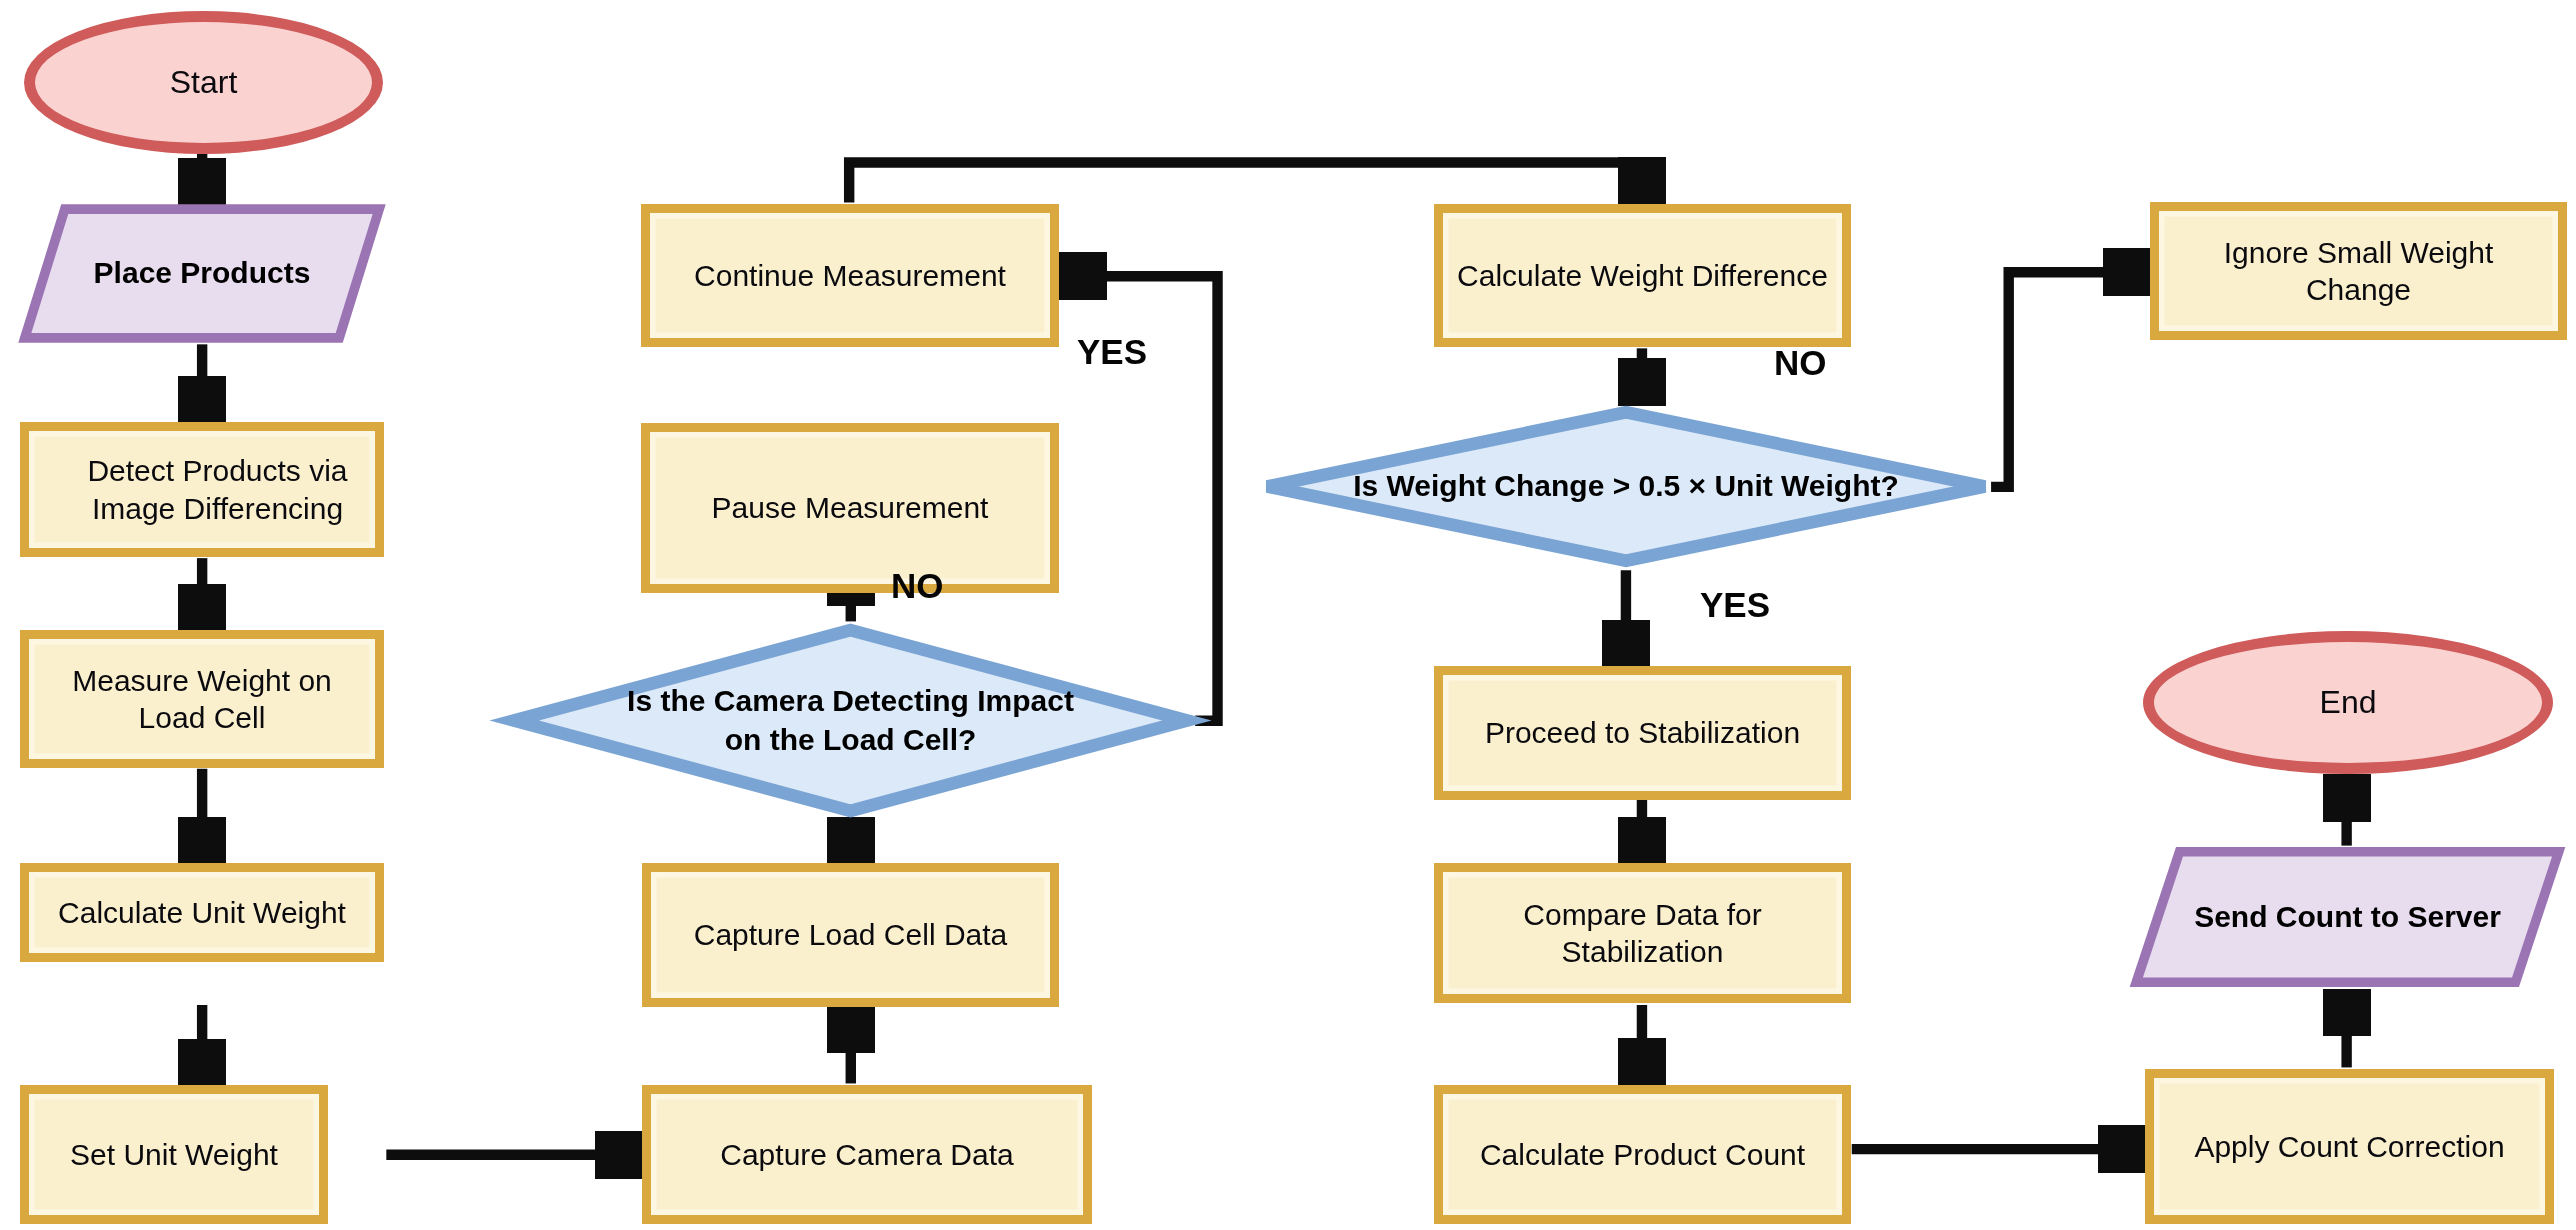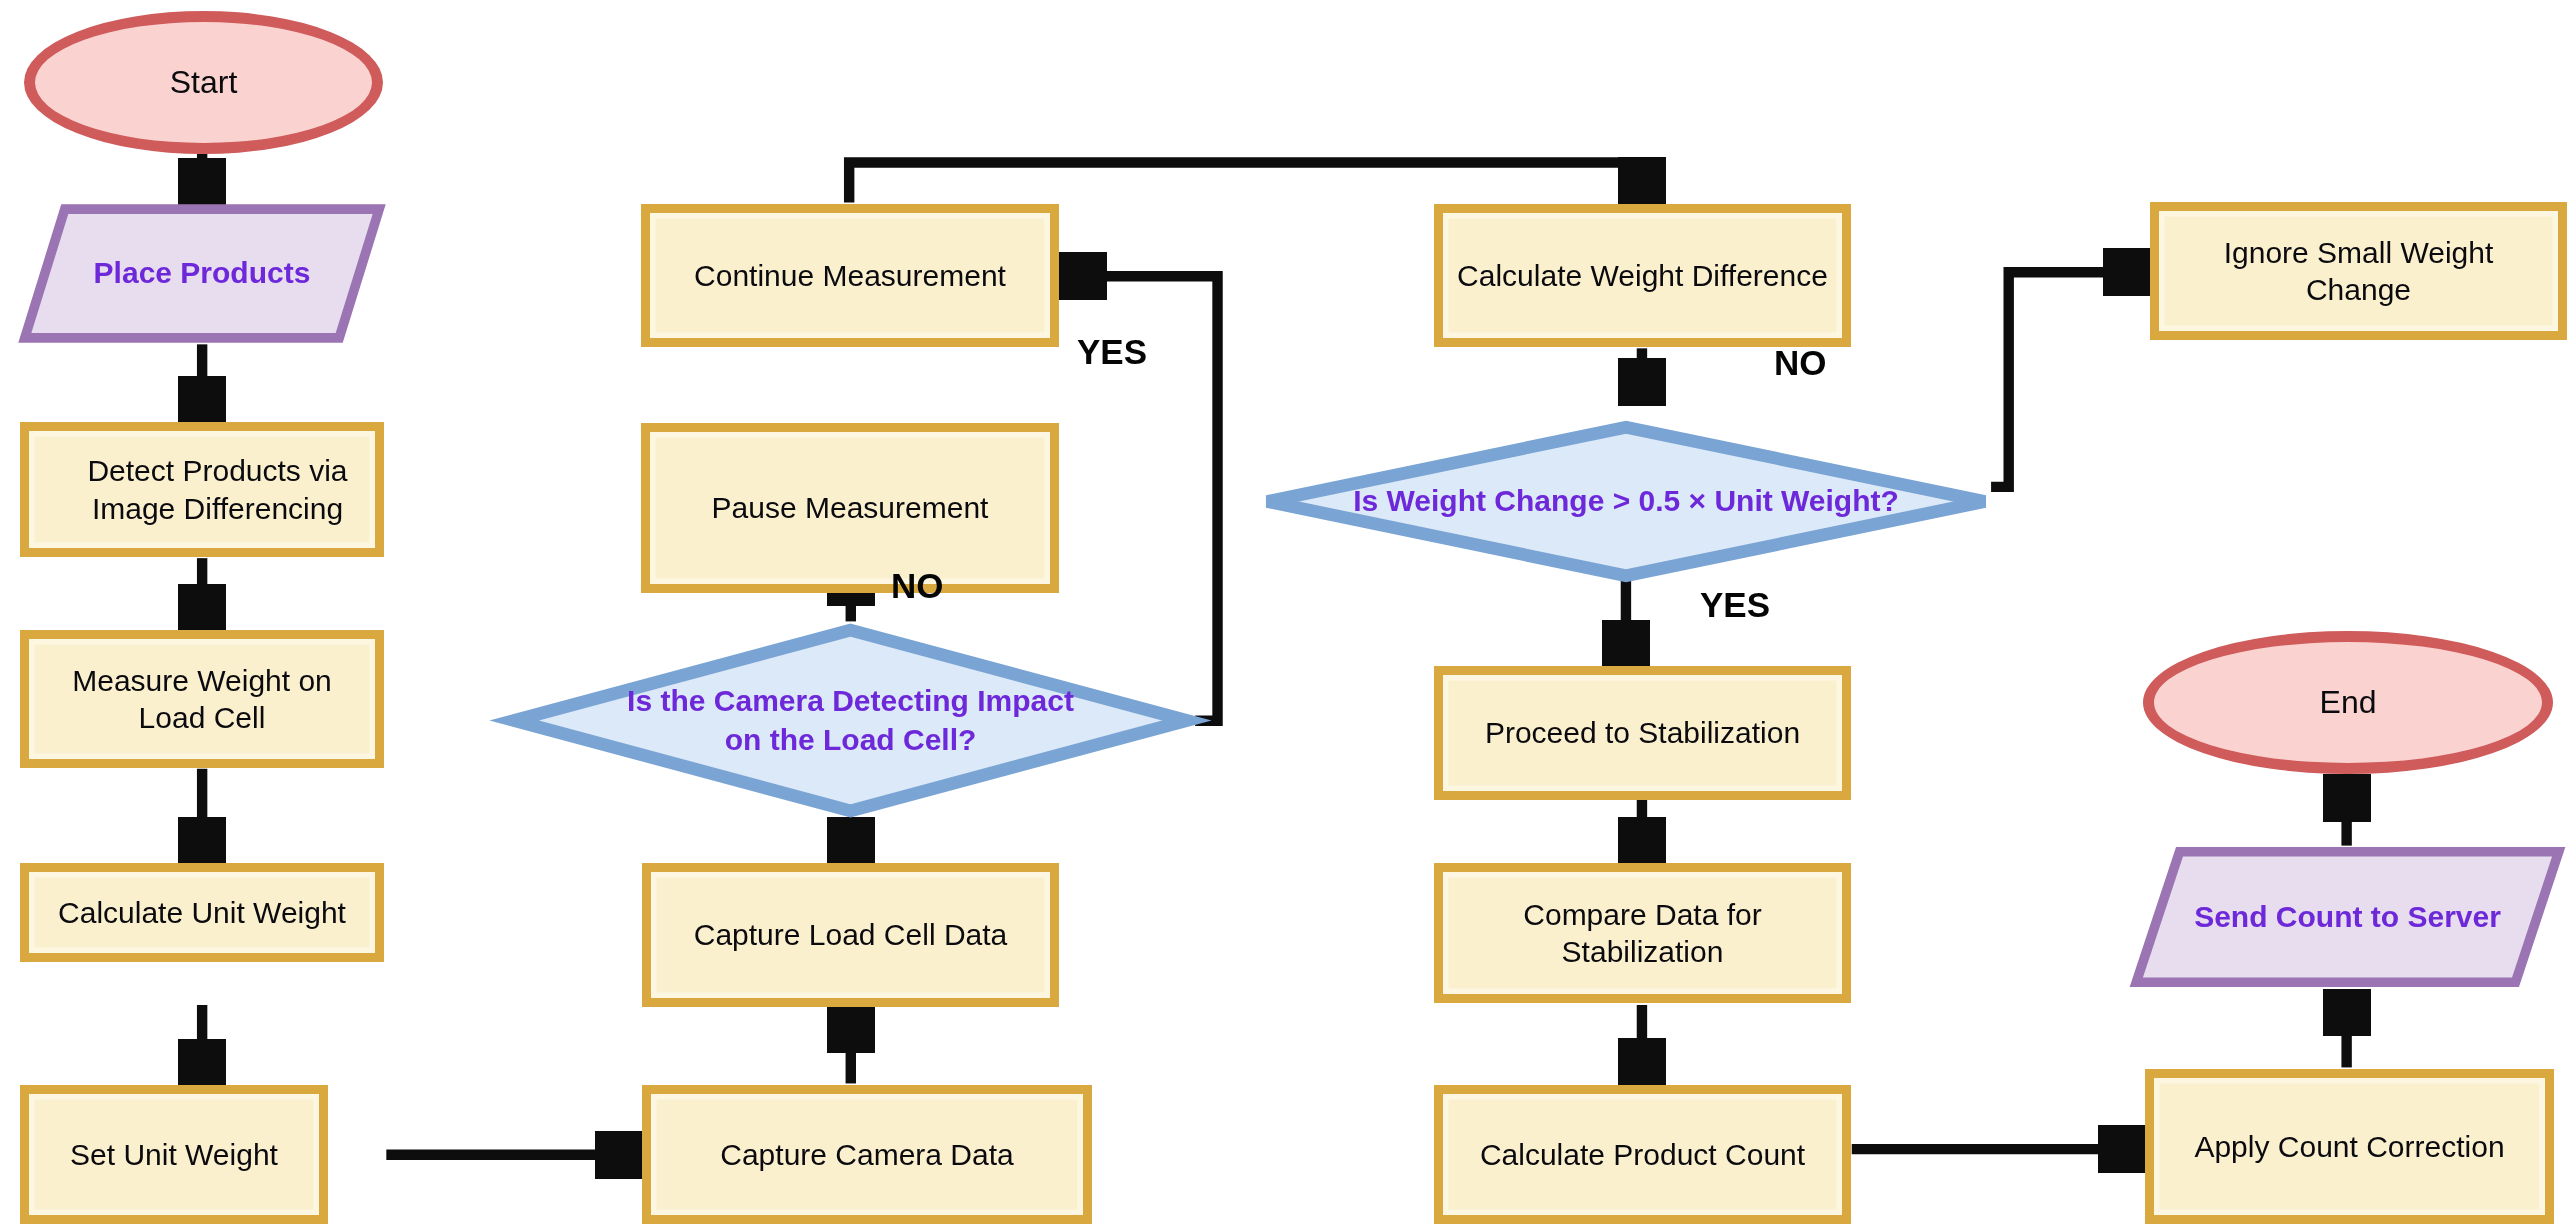--- a/index.html
+++ b/index.html
@@ -9,21 +9,21 @@
   .wires path{stroke:#0d0d0d;stroke-width:13;fill:none;}
   .node{position:absolute;display:flex;align-items:center;justify-content:center;text-align:center;
         font-weight:normal;color:#0b0b0f;z-index:2;box-sizing:border-box;}
   .process{background:#FBF0CE;border:9.6px solid #D9A940;box-shadow:inset 0 0 0 5.6px #FDF7E2;
            font-size:30px;line-height:1.25;padding:0 13px;}
   .terminator{background:#FAD2D0;border:11.2px solid #CF5B5B;border-radius:50%;font-size:32px;}
   .shape-wrap{position:absolute;z-index:2;}
   .shape-wrap svg{position:absolute;left:0;top:0;overflow:visible;}
   .shape-label{position:absolute;left:0;top:0;right:0;bottom:0;display:flex;align-items:center;
                justify-content:center;text-align:center;font-weight:bold;font-size:30px;
-               color:#6d28d9;line-height:1.28;}
+               color:#000000;line-height:1.28;}
   .d-label{left:9%;right:9%;}
   .edge-label{position:absolute;font-weight:bold;font-size:35px;color:#050505;z-index:3;}
 </style>
 </head>
 <body>
 
 <div class="stage">
 
   <svg class="wires" viewBox="0 0 3216 1536">
     <defs>
@@ -99,21 +99,21 @@
   </div>
 
   <div class="node process" style="left:642px;top:1085px;width:450px;height:139px;">
     <span>Capture Camera Data</span>
   </div>
 
   <div class="node process" style="left:1434px;top:204px;width:417px;height:143px;">
     <span>Calculate Weight Difference</span>
   </div>
 
-  <div class="shape-wrap" style="left:1259px;top:420px;width:734px;height:163px;">
+  <div class="shape-wrap" style="left:1259px;top:405px;width:734px;height:163px;">
     <svg width="734" height="163" viewBox="0 0 916 204">
       <polygon points="458,9 907,102 458,195 9,102" fill="#DCE9F8" stroke="#7AA4D4" stroke-width="16"></polygon>
     </svg>
     <div class="shape-label d-label">Is Weight Change &gt; 0.5 × Unit Weight?</div>
   </div>
 
   <div class="node process" style="left:1434px;top:666px;width:417px;height:134px;">
     <span>Proceed to Stabilization</span>
   </div>
 

